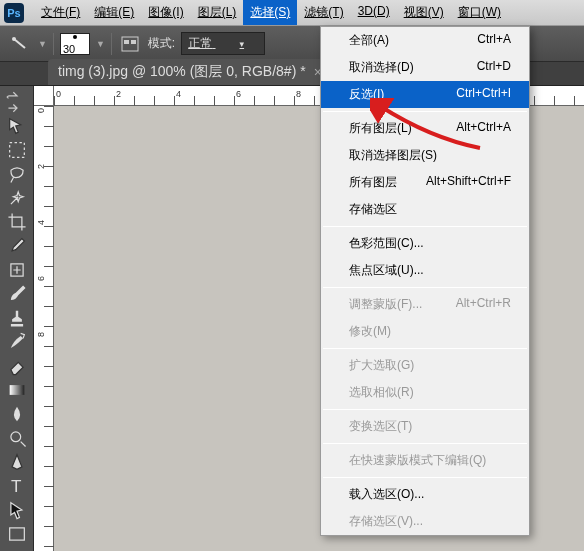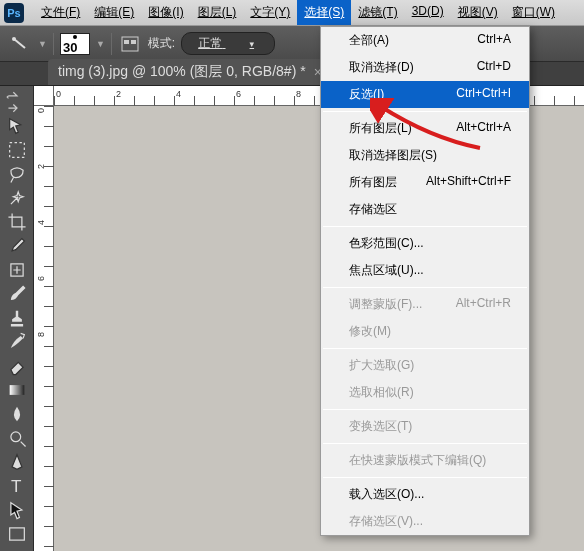--- a/index.html
+++ b/index.html
@@ -7,22 +7,22 @@
 
 .menubar { height: 26px; background: linear-gradient(#dcdcdc, #c8c8c8); display: flex; align-items: center; padding: 0 4px; border-bottom: 1px solid #999; font-size: 12px; }
 .ps-logo { width: 20px; height: 20px; background: #0a2a4a; border-radius: 4px; color: #5ab6ff; font-weight: bold; font-size: 11px; display: flex; align-items: center; justify-content: center; margin-right: 10px; }
 .menu-item { padding: 4px 7px; cursor: default; text-decoration: underline; }
 .menu-item.open { background: #0a62c8; color: #fff; }
 
 .toolbar { height: 36px; background: linear-gradient(#5e5e5e, #4a4a4a); display: flex; align-items: center; padding: 0 8px; border-bottom: 1px solid #2a2a2a; color: #ddd; font-size: 12px; gap: 6px; }
 .t-btn { width: 24px; height: 24px; display: flex; align-items: center; justify-content: center; border: 1px solid transparent; border-radius: 2px; }
 .t-sep { width: 1px; height: 22px; background: #333; border-right: 1px solid #6a6a6a; }
 .swatch { width: 30px; height: 22px; background: #fff; border: 1px solid #222; position: relative; }
-.swatch-num { position: absolute; bottom: -1px; left: 2px; font-size: 13px; color: #000; font-weight: bold; }
-.t-select { background: #3a3a3a; border: 1px solid #222; color: #ddd; font-size: 12px; padding: 2px 20px 2px 16px; border-radius: 10px; text-decoration: underline; }
+.swatch-num { position: absolute; bottom: -1px; left: 2px; font-size: 11px; color: #000; }
+.t-select { background: #3a3a3a; border: 1px solid #222; color: #ddd; font-size: 12px; padding: 2px 20px 2px 6px; border-radius: 0; text-decoration: underline; }
 
 .tab-bar { height: 24px; background: #404040; display: flex; align-items: end; padding-left: 48px; border-bottom: 1px solid #222; }
 .tab { background: #535353; color: #ddd; font-size: 14px; padding: 4px 10px; border-top-left-radius: 4px; border-top-right-radius: 4px; display: flex; align-items: center; gap: 8px; }
 .tab-close { color: #aaa; }
 
 .workspace { display: flex; height: calc(551px - 26px - 36px - 24px); background: #404040; }
 .tool-panel { width: 34px; background: #535353; padding: 4px 2px; border-right: 1px solid #2a2a2a; }
 .tool-row { height: 24px; display: flex; align-items: center; justify-content: center; }
 .tool-icon { width: 22px; height: 22px; display: block; }
 
@@ -49,21 +49,20 @@
 </head>
 <body>
 
 <div class="menubar">
   <div class="ps-logo">Ps</div>
   <div id="menu-items" style="display: flex;">
       <div class="menu-item">文件(F)</div>
       <div class="menu-item">编辑(E)</div>
       <div class="menu-item">图像(I)</div>
       <div class="menu-item">图层(L)</div>
-      <div class="menu-item">文字(Y)</div>
       <div class="menu-item open">选择(S)</div>
       <div class="menu-item">滤镜(T)</div>
       <div class="menu-item">3D(D)</div>
       <div class="menu-item">视图(V)</div>
       <div class="menu-item">窗口(W)</div>
     </div>
 </div>
 
 <div class="toolbar">
   <div class="t-btn">

